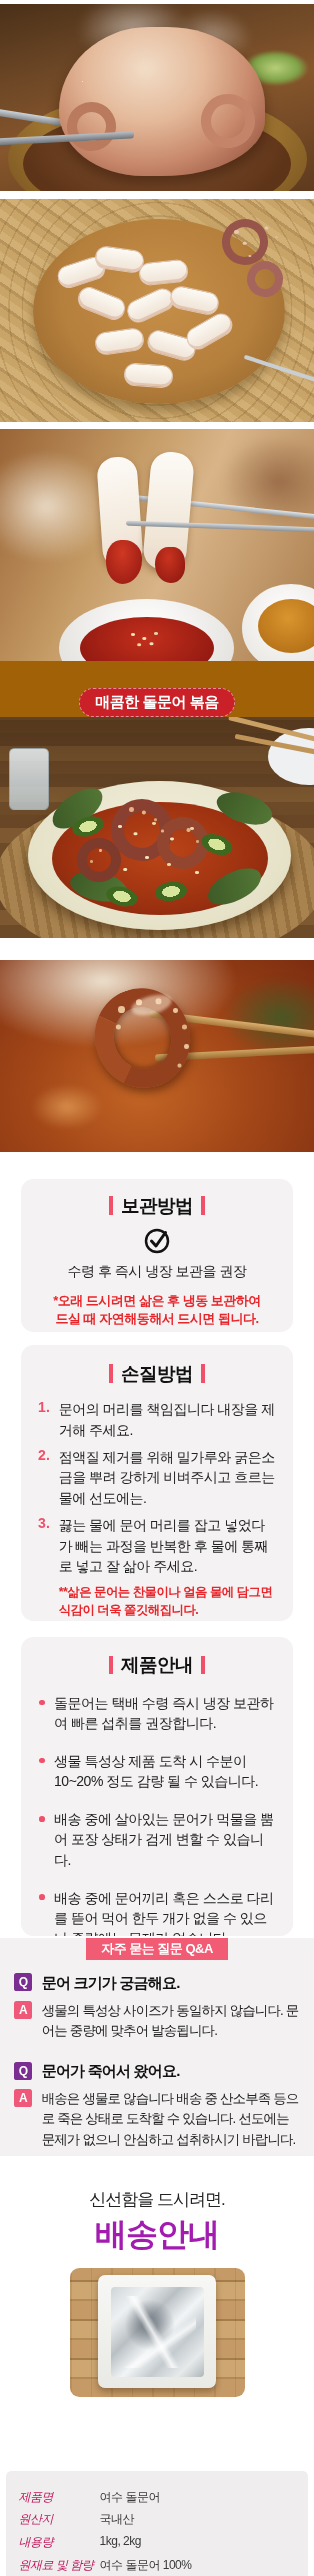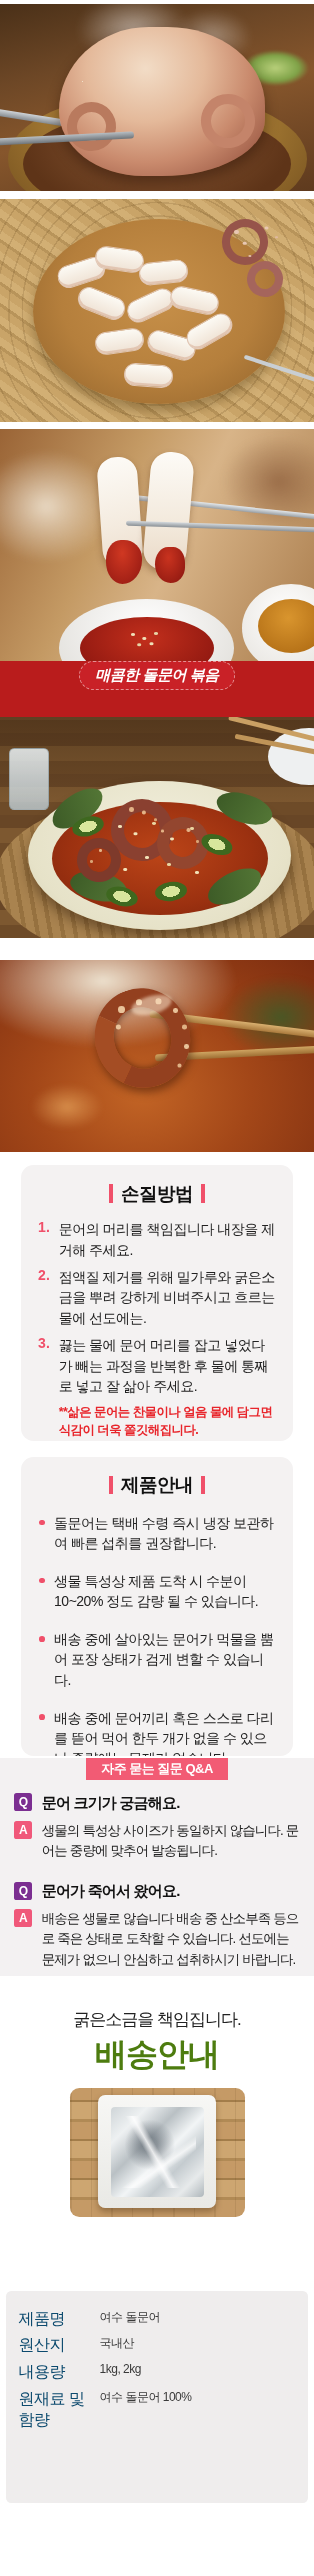--- a/index.html
+++ b/index.html
@@ -82,21 +82,21 @@
   .p3 .sauce { left:80px; top:188px; width:134px; height:62px; border-radius:50%;
     background:radial-gradient(ellipse at 50% 35%,#c22f1c 0%,#8e1710 85%); }
   .p3 .sesame { left:131px; top:204px; width:4.1px; height:2.6px; border-radius:50%; background:#efe0b8;
     box-shadow:11.3px 4.1px 0 #efe0b8, 23px -1px 0 #e7d4a6, 6.2px 10.3px 0 #e7d4a6, 18.5px 9.3px 0 #efe0b8; }
   .p3 .bowl2 { left:242px; top:155px; width:98px; height:88px; border-radius:50%;
     background:radial-gradient(ellipse at 45% 35%,#ffffff,#e8e5e0 80%); }
   .p3 .sauce2 { left:258px; top:170px; width:67px; height:54px; border-radius:50%;
     background:radial-gradient(ellipse at 45% 35%,#d9952e 0%,#b06c14 85%); }
 
   
-  .badge-band { height:56px; background:#b91c1c; display:flex; align-items:flex-start; justify-content:center;font-style:italic; }
+  .badge-band { height:56px; background:#a16207; display:flex; align-items:flex-end; justify-content:center; }
   .badge { width:156px; height:29px; border-radius:14.4px; background:#c92127;
     border:1px dashed rgba(255,255,255,.5); display:flex; align-items:center; justify-content:center;
     color:#fff; font-size:15px; font-weight:bold; letter-spacing:-0.5px; }
 
   
   .p4 { height:221px;
     background:repeating-linear-gradient(0deg,#6e4b28 0 13.4px,#7d5830 13.4px 28px,#684626 28px 41px); }
   .p4 .shade { left:0; top:0; width:314px; height:221px; background:linear-gradient(rgba(35,20,8,.35),rgba(0,0,0,0) 40%); }
   .p4 .mat { left:-5.2px; top:77px; width:330px; height:170px; border-radius:50%;
     background:repeating-linear-gradient(80deg,#a9834f 0 8.2px,#96713f 8.2px 12.4px); }
@@ -179,39 +179,39 @@
     display:flex; align-items:center; justify-content:center; }
   .q-ico { background:#7b2e91; }
   .a-ico { background:#f0587a; }
   .q-txt { margin-left:9.3px; font-size:15px; font-weight:800; color:#111; letter-spacing:-0.8px; padding-top:0.5px; }
   .a-txt { margin-left:9.3px; font-size:13.4px; color:#222; line-height:1.5; letter-spacing:-0.8px; width:258px; }
   .qa-row.a { margin-top:8.2px; }
 
   
   .shipping { height:315px; background:#fff; text-align:center; }
   .ship-sub { padding-top:32px; font-size:17px; color:#222; letter-spacing:-1px; }
-  .ship-title { margin-top:2.1px; font-size:32px; font-weight:800; color:#4d7c0f; letter-spacing:-1px; }
+  .ship-title { margin-top:2.1px; font-size:32px; font-weight:800; color:#a21caf; letter-spacing:-1px; }
   .ship-photo { position:relative; width:175px; height:129px; margin:10.3px auto 0; border-radius:9.3px; overflow:hidden;
     background:repeating-linear-gradient(0deg,#c59a66 0 17.5px,#b18a55 17.5px 19.6px,#cda671 19.6px 37px,#a37d4a 37px 39px); }
   .ship-photo .grain { position:absolute; inset:0;
     background:repeating-linear-gradient(90deg,rgba(90,60,25,.12) 0 1.5px,rgba(0,0,0,0) 1.5px 20.6px); }
   .ship-photo .box { position:absolute; left:28px; top:7.7px; width:118px; height:113px; border-radius:7.2px;
     background:linear-gradient(#f7f7f5,#e9e9e5); box-shadow:0 3.1px 6.2px rgba(60,35,10,.35); }
   .ship-photo .box-in { position:absolute; left:41px; top:19.6px; width:93px; height:90px; border-radius:4.1px;
     background:linear-gradient(135deg,#cfd5d8 0%,#eef1f2 20%,#b9c0c4 38%,#f2f5f6 55%,#c4cbcf 70%,#e7eaeb 85%,#aeb6ba 100%); }
   .ship-photo .wrapline { position:absolute; left:49px; top:28px; width:77px; height:72px;
     background:linear-gradient(60deg,rgba(255,255,255,0) 40%,rgba(255,255,255,.8) 46%,rgba(255,255,255,0) 52%),
                linear-gradient(-35deg,rgba(255,255,255,0) 30%,rgba(255,255,255,.7) 36%,rgba(255,255,255,0) 42%),
                radial-gradient(circle at 40% 40%,rgba(70,80,90,.5) 0 12%,rgba(0,0,0,0) 40%); }
   .ship-caption { margin-top:19.6px; font-size:14.4px; color:#2a2a2a; line-height:1.5; letter-spacing:-1px; }
 
   
   .spec-card { margin:0 6.2px; height:212px; background:#efeded; border-radius:5.2px; padding:17.5px 12.4px 0; }
   .spec-row { display:flex; margin-bottom:5.7px; }
-  .spec-row .lbl { flex:none; width:81px; font-size:16px; color:#0c4a6e; letter-spacing:-0.5px; }
+  .spec-row .lbl { flex:none; width:81px; font-size:12px; color:#be185d; letter-spacing:-0.5px;font-style:italic; }
   .spec-row .val { font-size:12px; color:#3a3a3a; letter-spacing:-0.5px; }
 </style>
 </head>
 <body>
 
 <div class="page">
 
   <div class="photo p1">
     <div class="steam1"></div>
     <div class="steam2"></div>
@@ -295,20 +295,38 @@
     <div class="plate"></div>
     <div class="greens"></div>
     <div class="bok"></div>
     <div class="ch1"></div>
     <div class="ch2"></div>
     <div class="tent"></div>
     <div class="tsuck"></div>
     <div class="gloss"></div>
   </div>
 
+  <section class="card card1">
+    <div class="card-title">
+      <span class="bar"></span>
+      <h2>보관방법</h2>
+      <span class="bar"></span>
+    </div>
+    <div class="check-wrap">
+      <svg width="30" height="30" viewBox="0 0 60 60" fill="none">
+        <circle cx="30" cy="32" r="22" stroke="#121212" stroke-width="5"></circle>
+        <path d="M19 32 L28 42 L47 15" stroke="#121212" stroke-width="6" stroke-linecap="round" stroke-linejoin="round" fill="none"></path>
+      </svg>
+    </div>
+    <p class="storage-main">수령 후 즉시 냉장 보관을 권장</p>
+    <p class="red-note">
+      <span>*오래 드시려면 삶은 후 냉동 보관하여</span><br>
+      <span>드실 때 자연해동해서 드시면 됩니다.</span>
+    </p>
+  </section>
 
   <section class="card card2">
     <div class="card-title">
       <span class="bar"></span>
       <h2>손질방법</h2>
       <span class="bar"></span>
     </div>
     <div class="steps">
       <div class="step">
         <span class="num">1.</span>
@@ -375,21 +393,21 @@
         <span class="q-txt">문어가 죽어서 왔어요.</span>
       </div>
       <div class="qa-row a">
         <span class="qa-ico a-ico">A</span>
         <span class="a-txt">배송은 생물로 않습니다 배송 중 산소부족 등으로 죽은 상태로 도착할 수 있습니다. 선도에는 문제가 없으니 안심하고 섭취하시기 바랍니다.</span>
       </div>
     </div>
   </section>
 
   <section class="shipping">
-    <p class="ship-sub">굵은소금을 책임집니다.</p>
+    <p class="ship-sub">신선함을 드시려면.</p>
     <h1 class="ship-title">배송안내</h1>
     <div class="ship-photo">
       <div class="grain"></div>
       <div class="box"></div>
       <div class="box-in"></div>
       <div class="wrapline"></div>
     </div>
   </section>
 
   <section class="spec-card">

